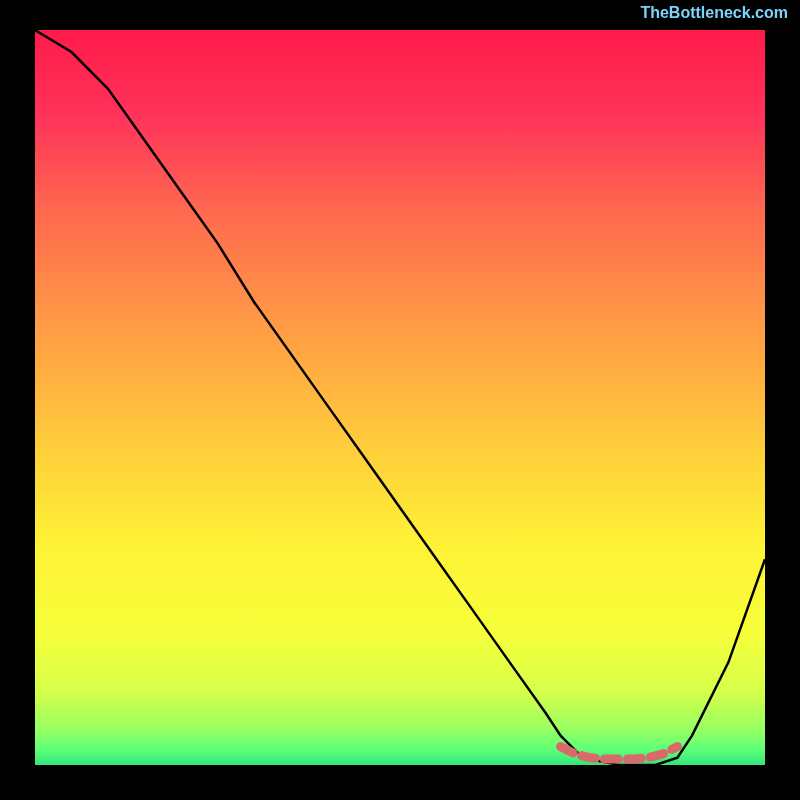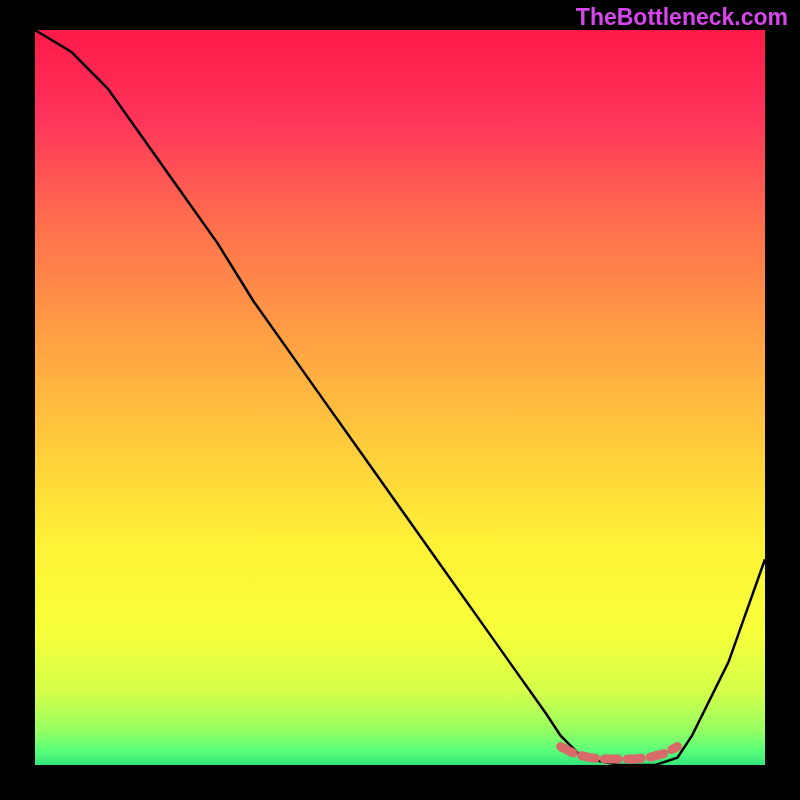--- a/index.html
+++ b/index.html
@@ -7,22 +7,22 @@
     width: 800px;
     height: 800px;
     background: #000;
     position: relative;
     font-family: Arial, sans-serif;
   }
   .watermark {
     position: absolute;
     top: 4px;
     right: 12px;
-    color: #d946ef;
-    font-size: 23px;
+    color: #7dd3fc;
+    font-size: 16px;
     font-weight: bold;
     z-index: 10;
   }
   .plot-area {
     position: absolute;
     left: 35px;
     top: 30px;
     width: 730px;
     height: 735px;
     overflow: hidden;

